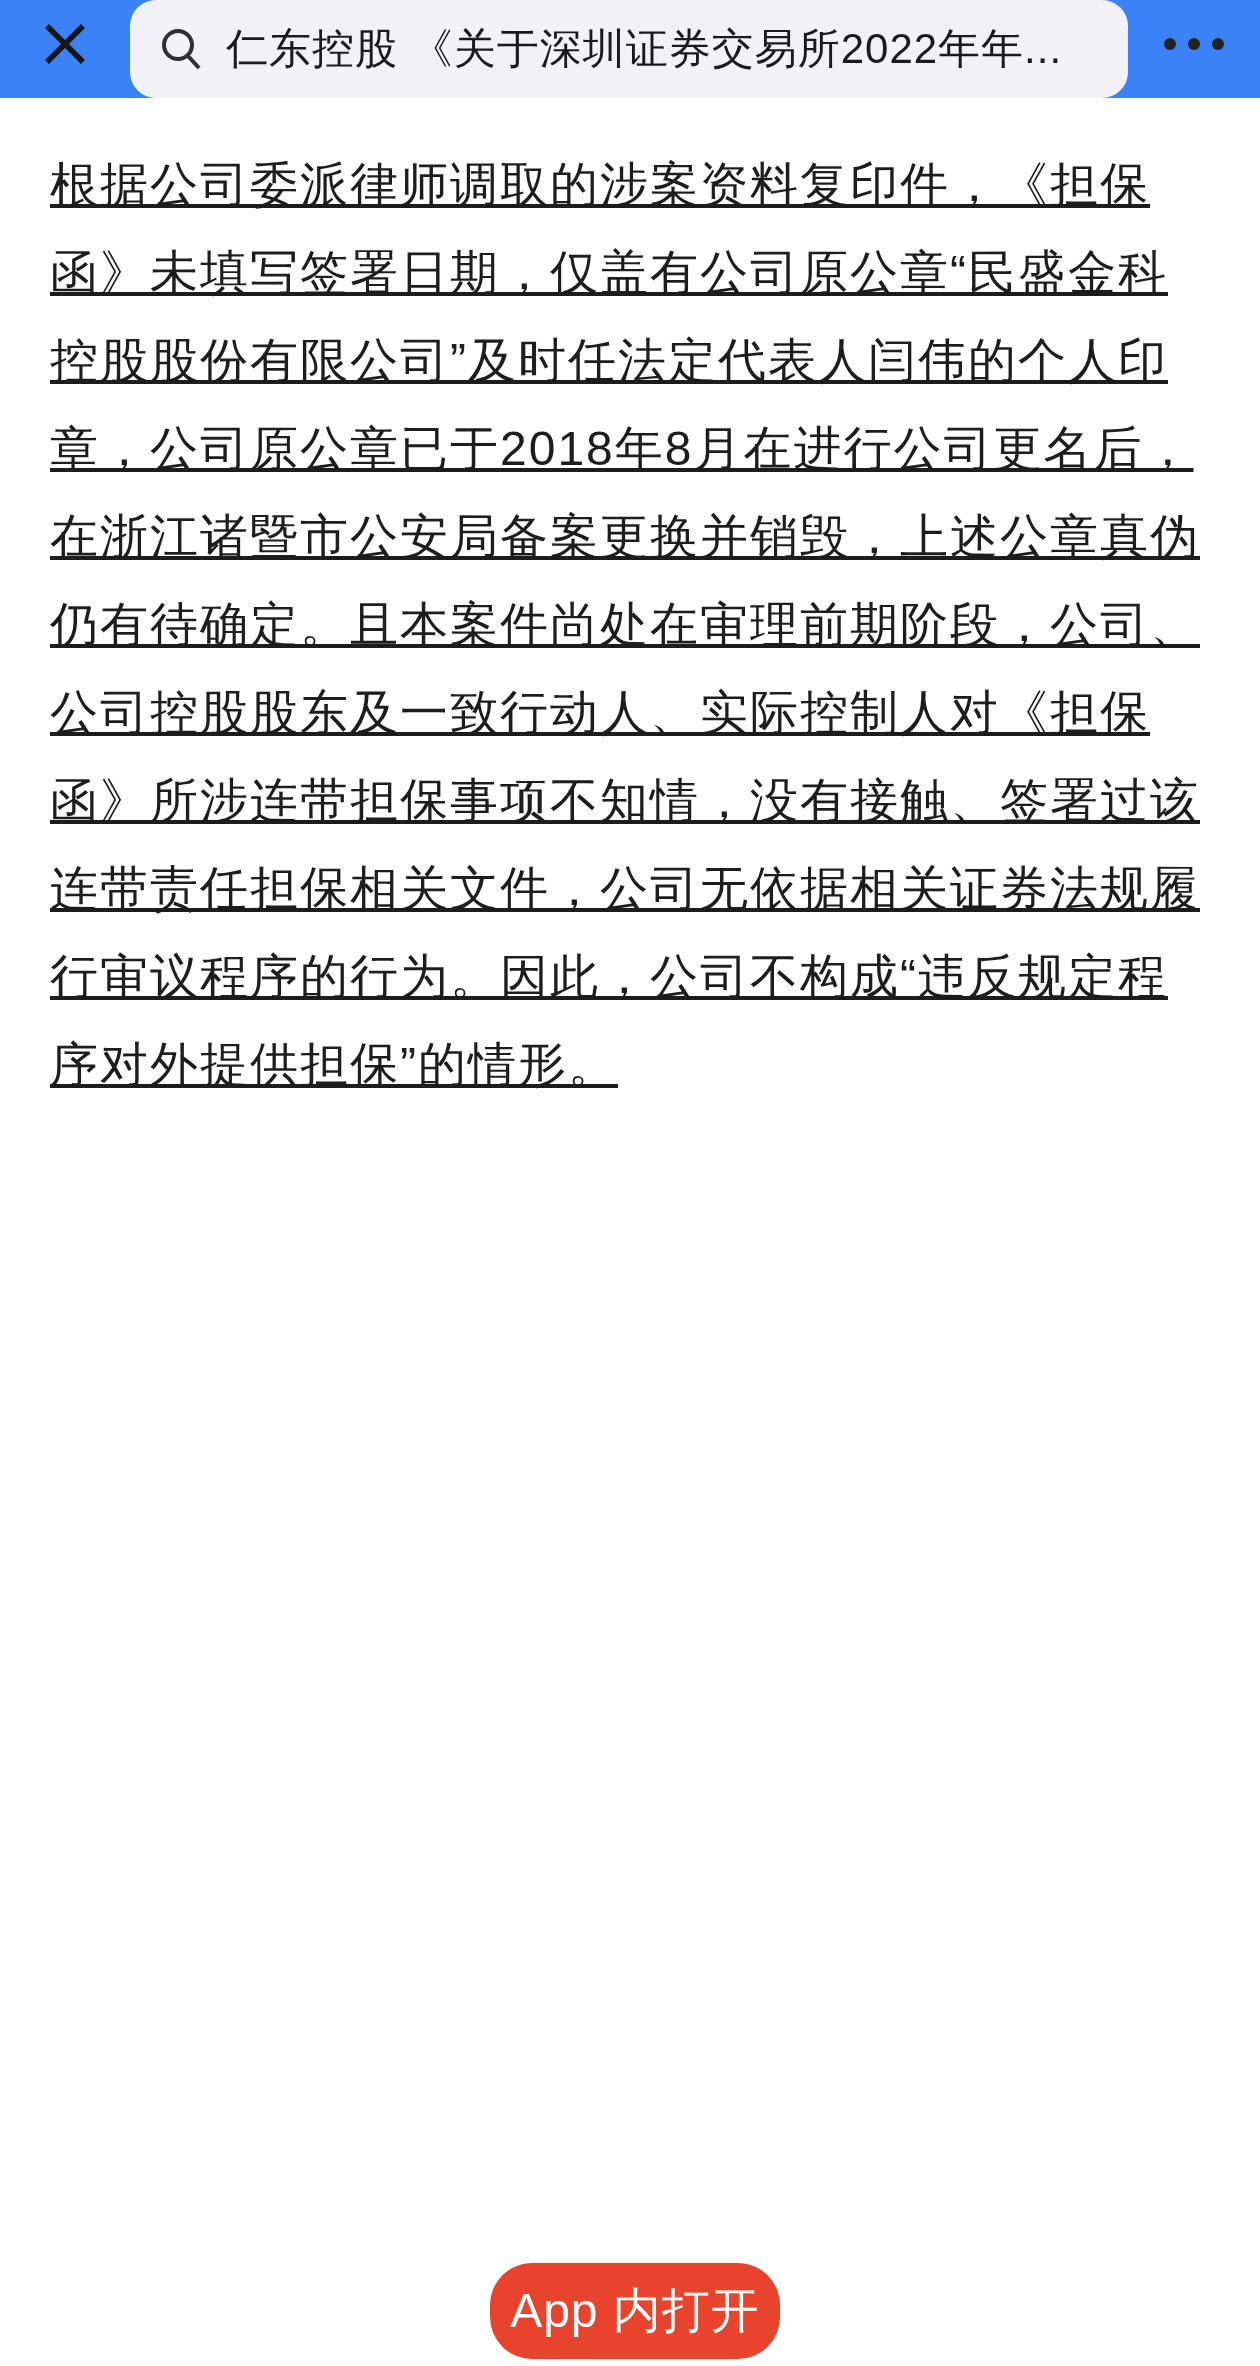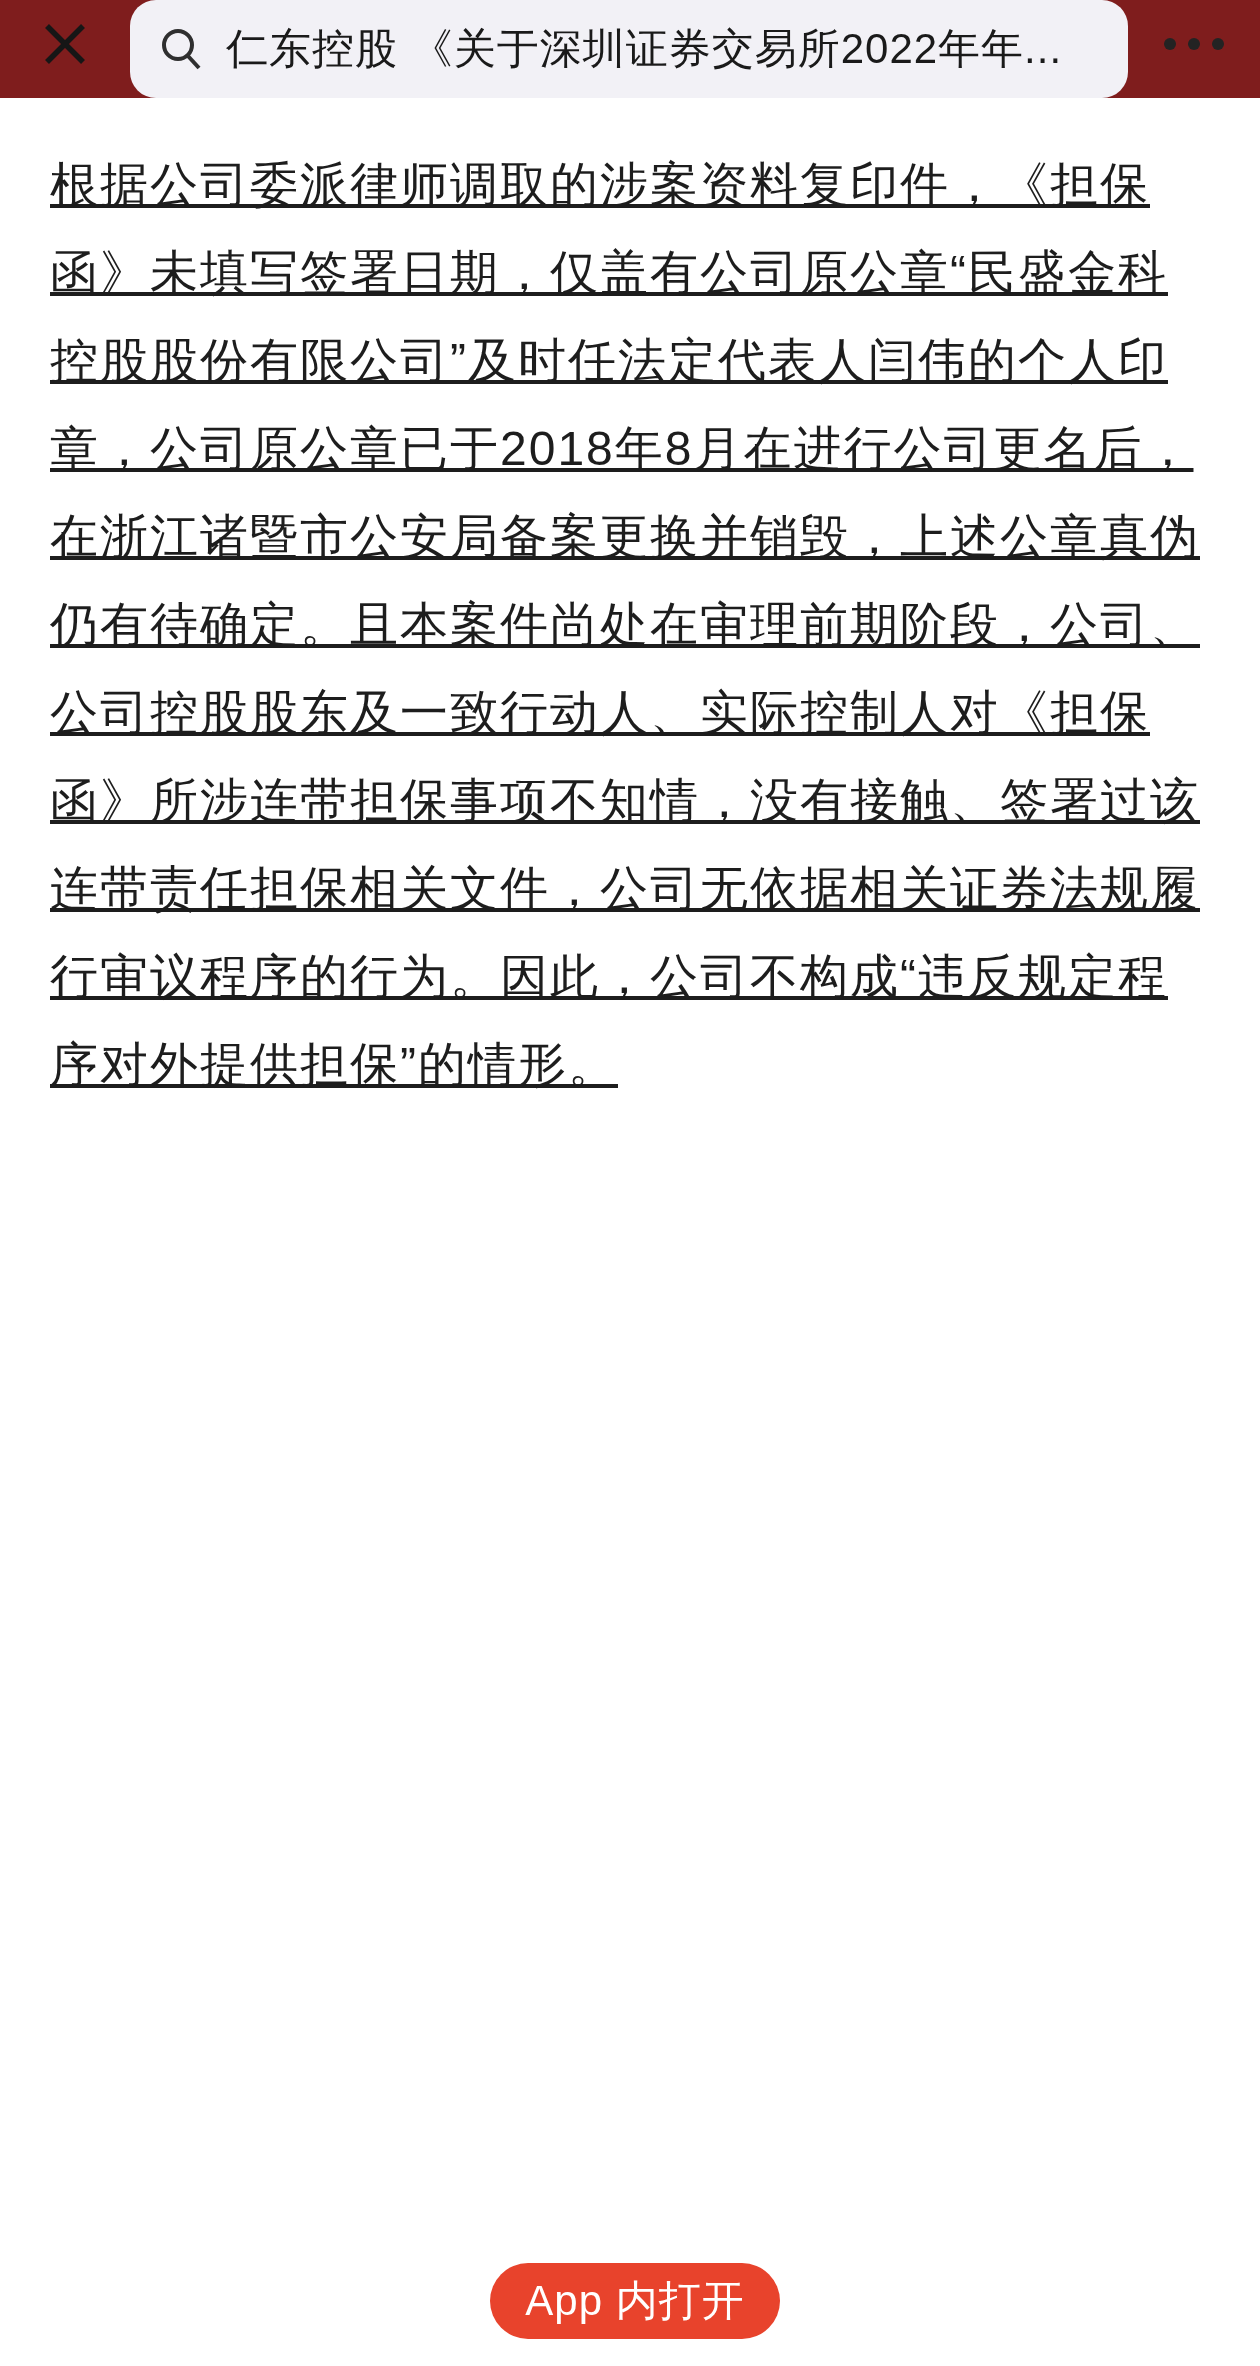--- a/index.html
+++ b/index.html
@@ -7,21 +7,21 @@
     width: 1260px; height: 2366px;
     background: #ffffff;
     font-family: "Liberation Sans", sans-serif;
     overflow: hidden;
   }
   .page { position: relative; width: 1260px; height: 2366px; background: #fff; }
 
   
   .topbar {
     position: absolute; top: 0; left: 0; right: 0; height: 98px;
-    background: #7f1d1d; z-index: 5;
+    background: #3b82f6; z-index: 5;
   }
   .close-btn {
     position: absolute; left: 42px; top: 21px;
     width: 46px; height: 46px;
     display: flex; align-items: center; justify-content: center;
     cursor: pointer; background: none; border: none; padding: 0;
   }
   .search-pill {
     position: absolute; left: 130px; top: 0; width: 998px; height: 98px;
     background: #f2f1f6; border-radius: 26px;
@@ -57,25 +57,25 @@
     letter-spacing: 2px;
     color: #1d1d1d;
     white-space: pre-line;       
     text-align: justify;
     text-decoration: underline;
   }
 
   
   .open-app-btn {
     position: absolute; left: 490px; top: 2263px;
-    width: 290px; height: 76px;
+    width: 290px; height: 96px;
     border-radius: 42px;
     background: #e8432c;
     color: #ffffff;
-    font-size: 42px; letter-spacing: 1px;
+    font-size: 48px; letter-spacing: 1px;
     display: flex; align-items: center; justify-content: center;
     border: none; cursor: pointer; z-index: 10;
     font-family: "Liberation Sans", sans-serif;
   }
 </style>
 </head>
 <body>
 
 <div class="page">
 

